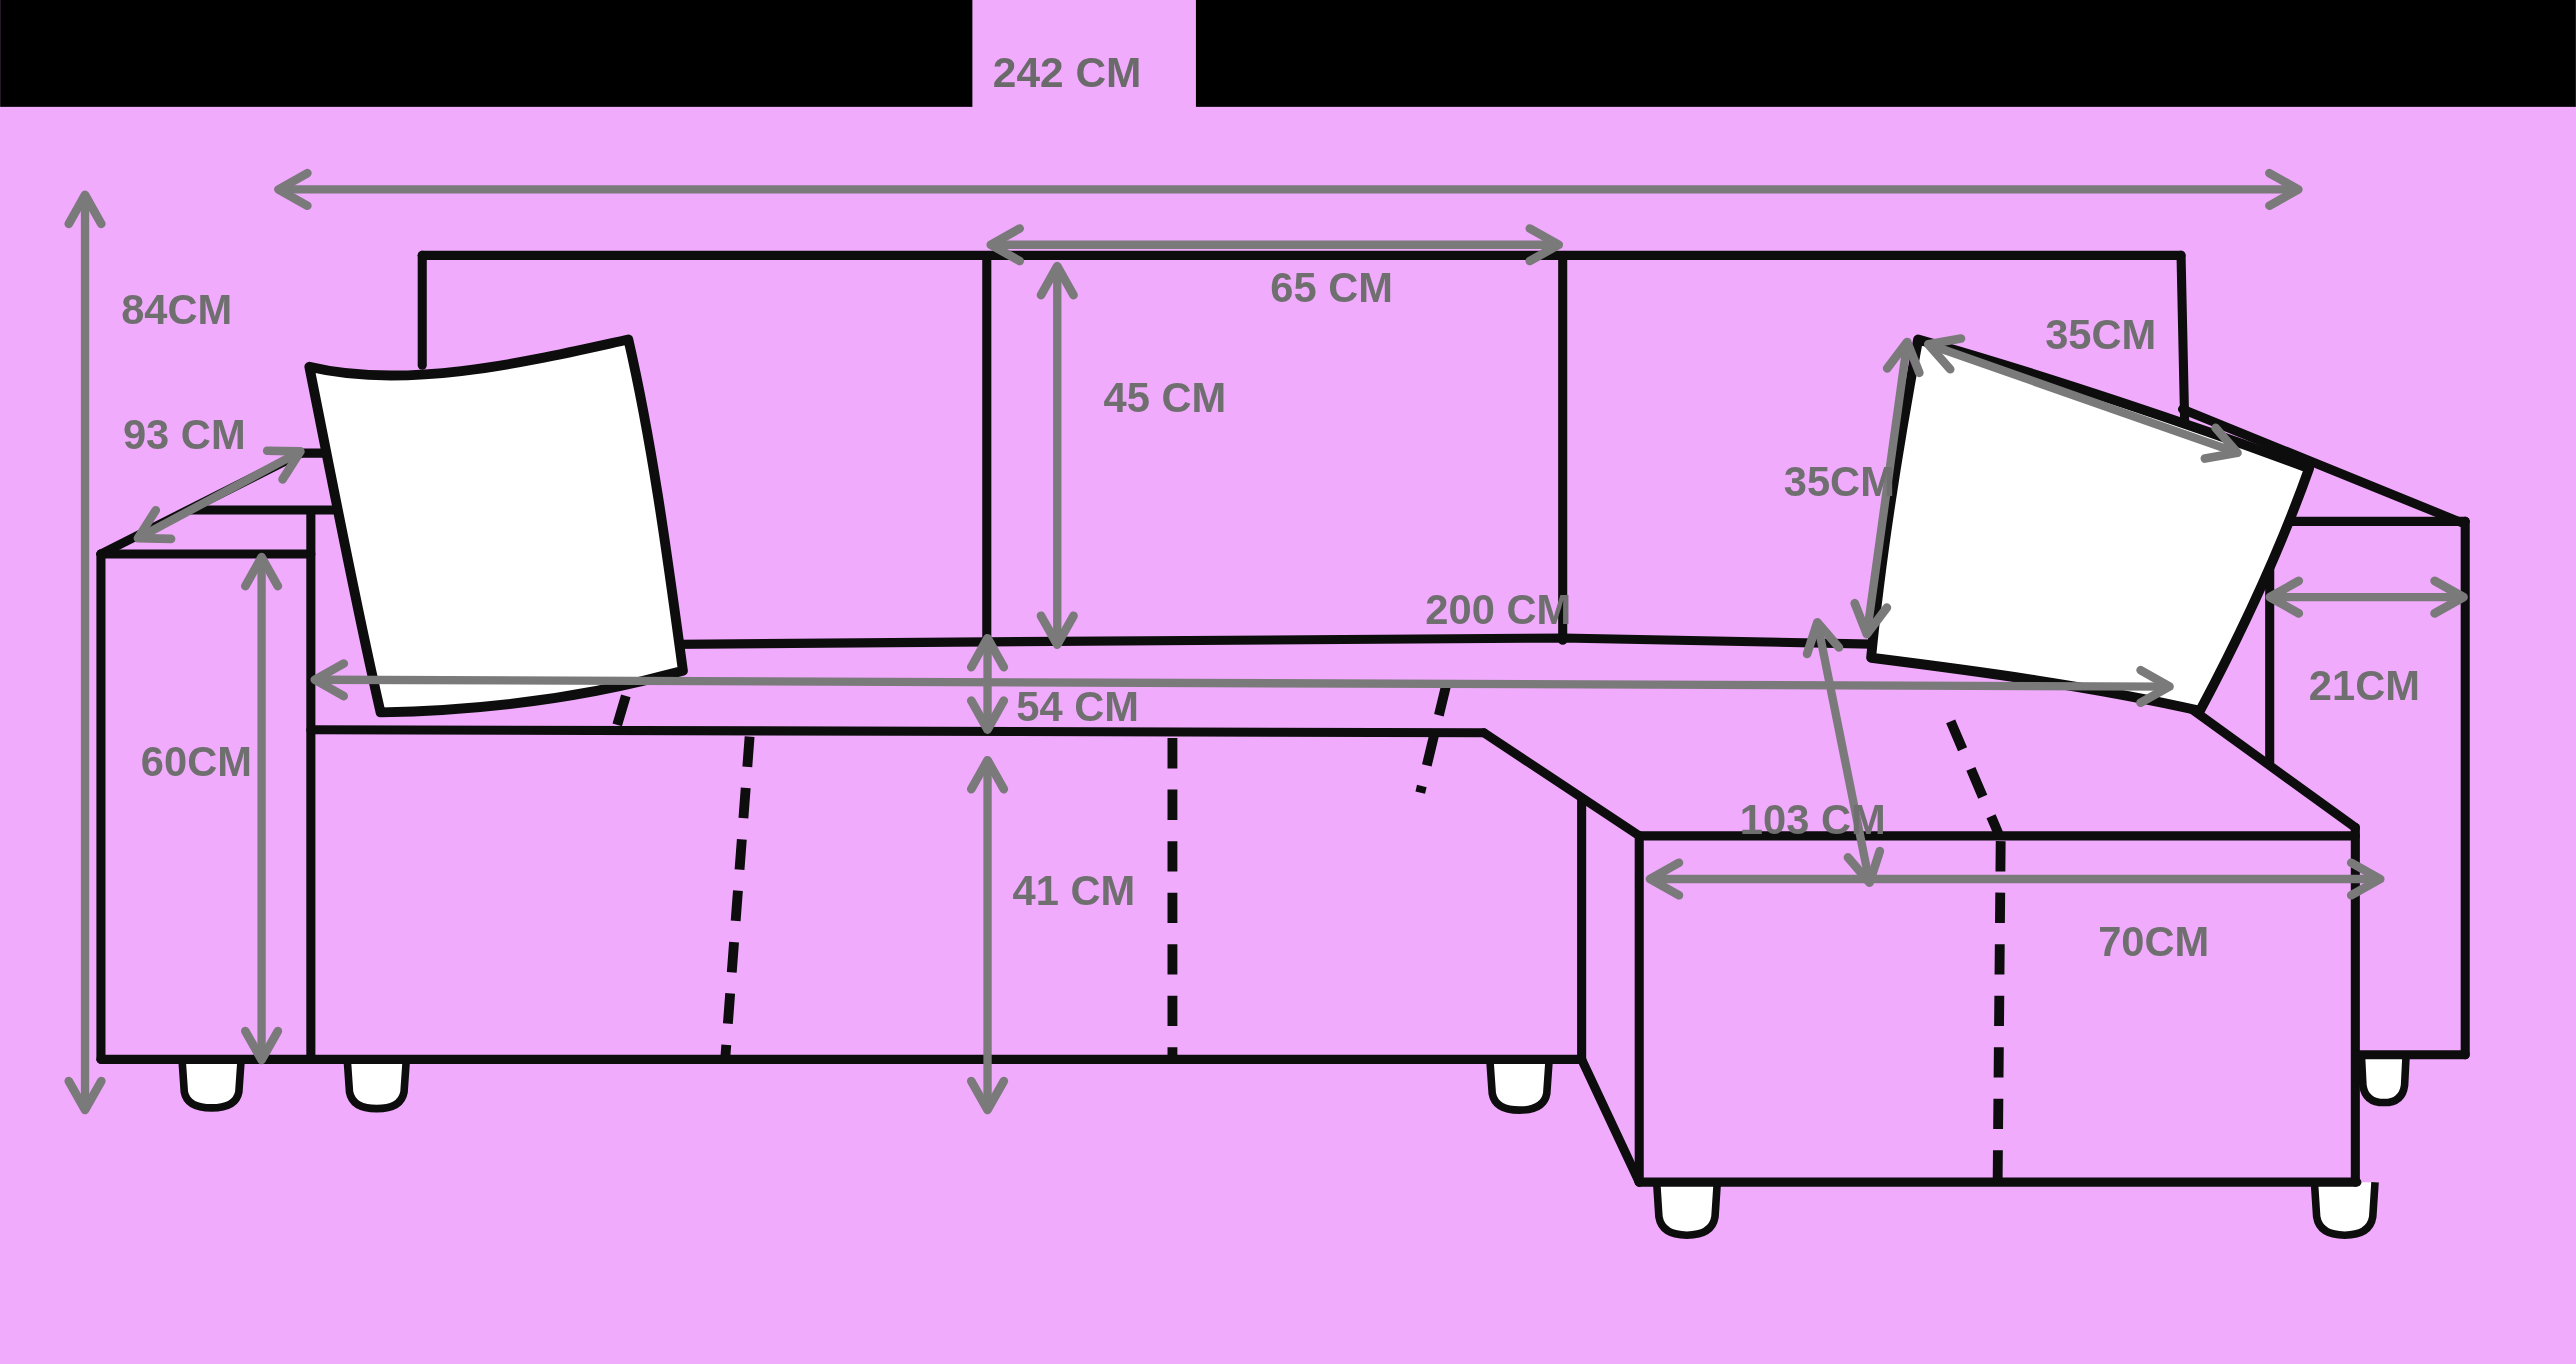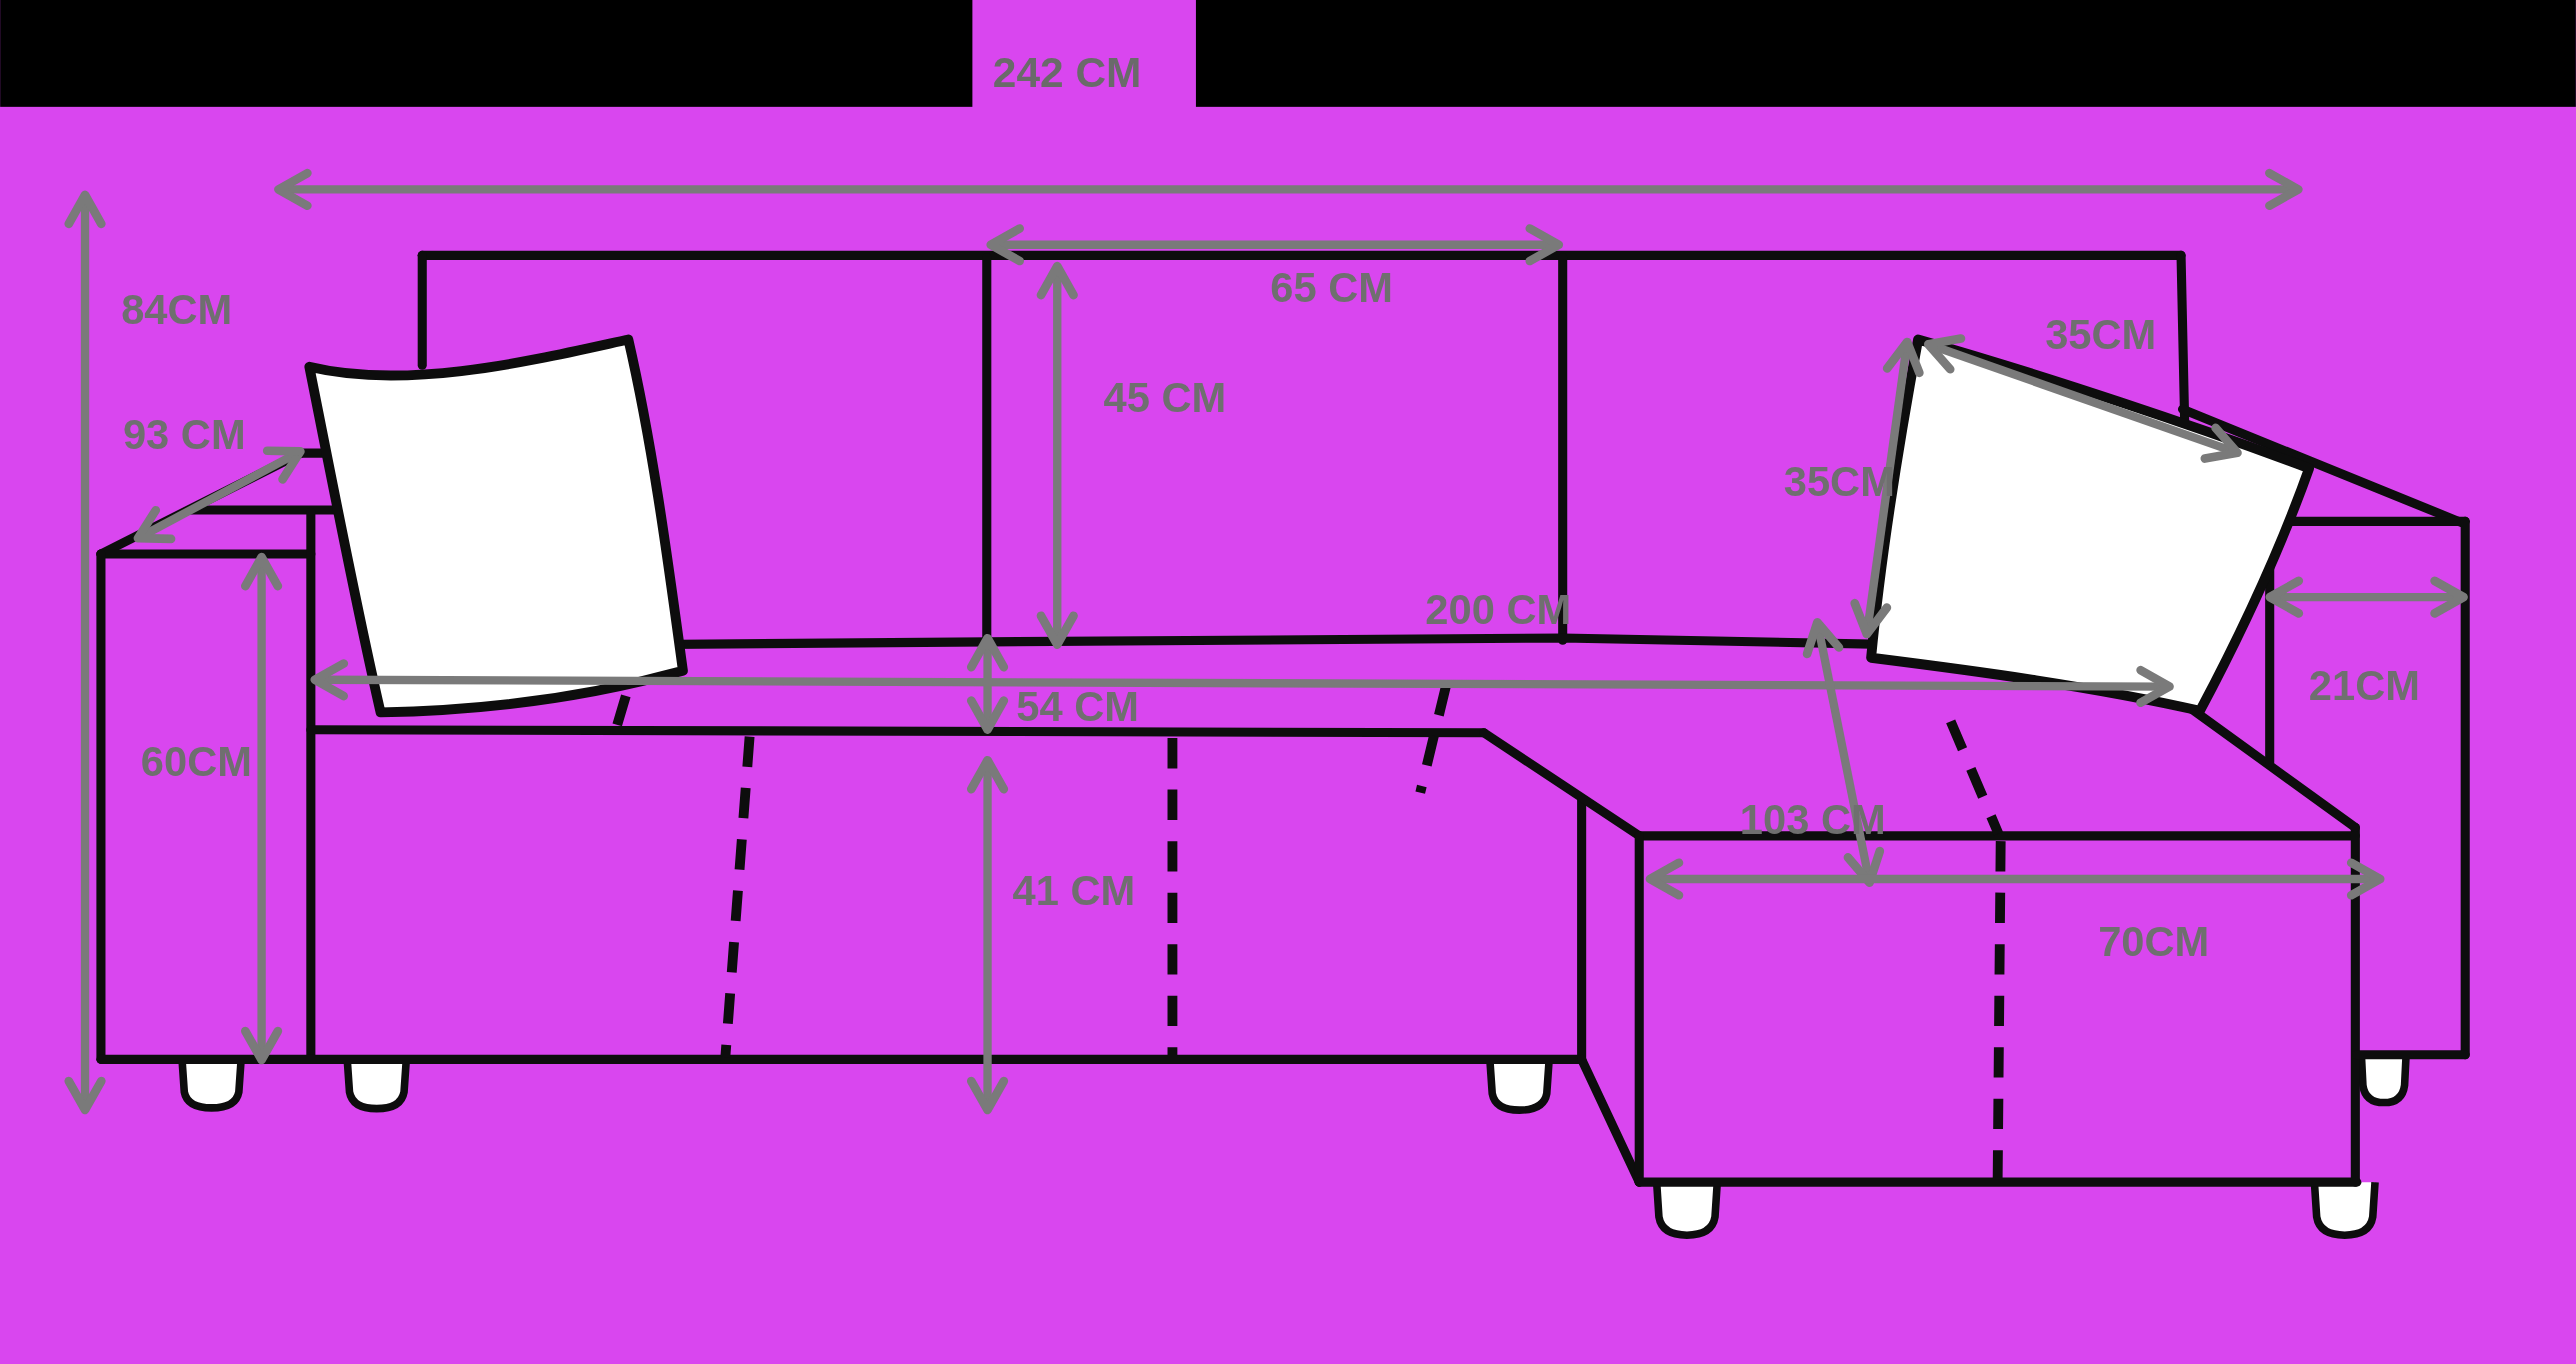--- a/index.html
+++ b/index.html
@@ -1,16 +1,16 @@
 <!DOCTYPE html>
 <html style="font-size:12px"><head>
 <meta charset="utf-8">
 <style>
   html,body{margin:0;padding:0;background:#ffffff;}
-  .stage{width:2576px;height:1364px;position:relative;background:#d946ef;overflow:hidden;}
+  .stage{width:2576px;height:1364px;position:relative;background:#f0abfc;overflow:hidden;}
   svg{display:block;width:2576px;height:1364px;}
   .dim-label{font-family:"Liberation Sans","DejaVu Sans",sans-serif;font-weight:bold;font-size:55px;fill:#6f6f6f;text-anchor:middle;}
   .hdr-label{font-family:"Liberation Sans","DejaVu Sans",sans-serif;font-weight:bold;font-size:56px;fill:#6a6a6a;text-anchor:middle;}
   .shaft{stroke:#7a7a7a;stroke-width:11;fill:none;}
   .edge{stroke:#0d0d0d;stroke-width:12;fill:none;stroke-linecap:round;stroke-linejoin:round;}
   .seam{stroke:#0d0d0d;stroke-width:13;fill:none;stroke-dasharray:40 28;stroke-linecap:butt;}
   .pillow{fill:#ffffff;stroke:#0d0d0d;stroke-width:13;stroke-linejoin:round;}
   .leg{fill:#ffffff;stroke:#0d0d0d;stroke-width:10;stroke-linejoin:round;}
   .bar{fill:#000000;}
 </style>

